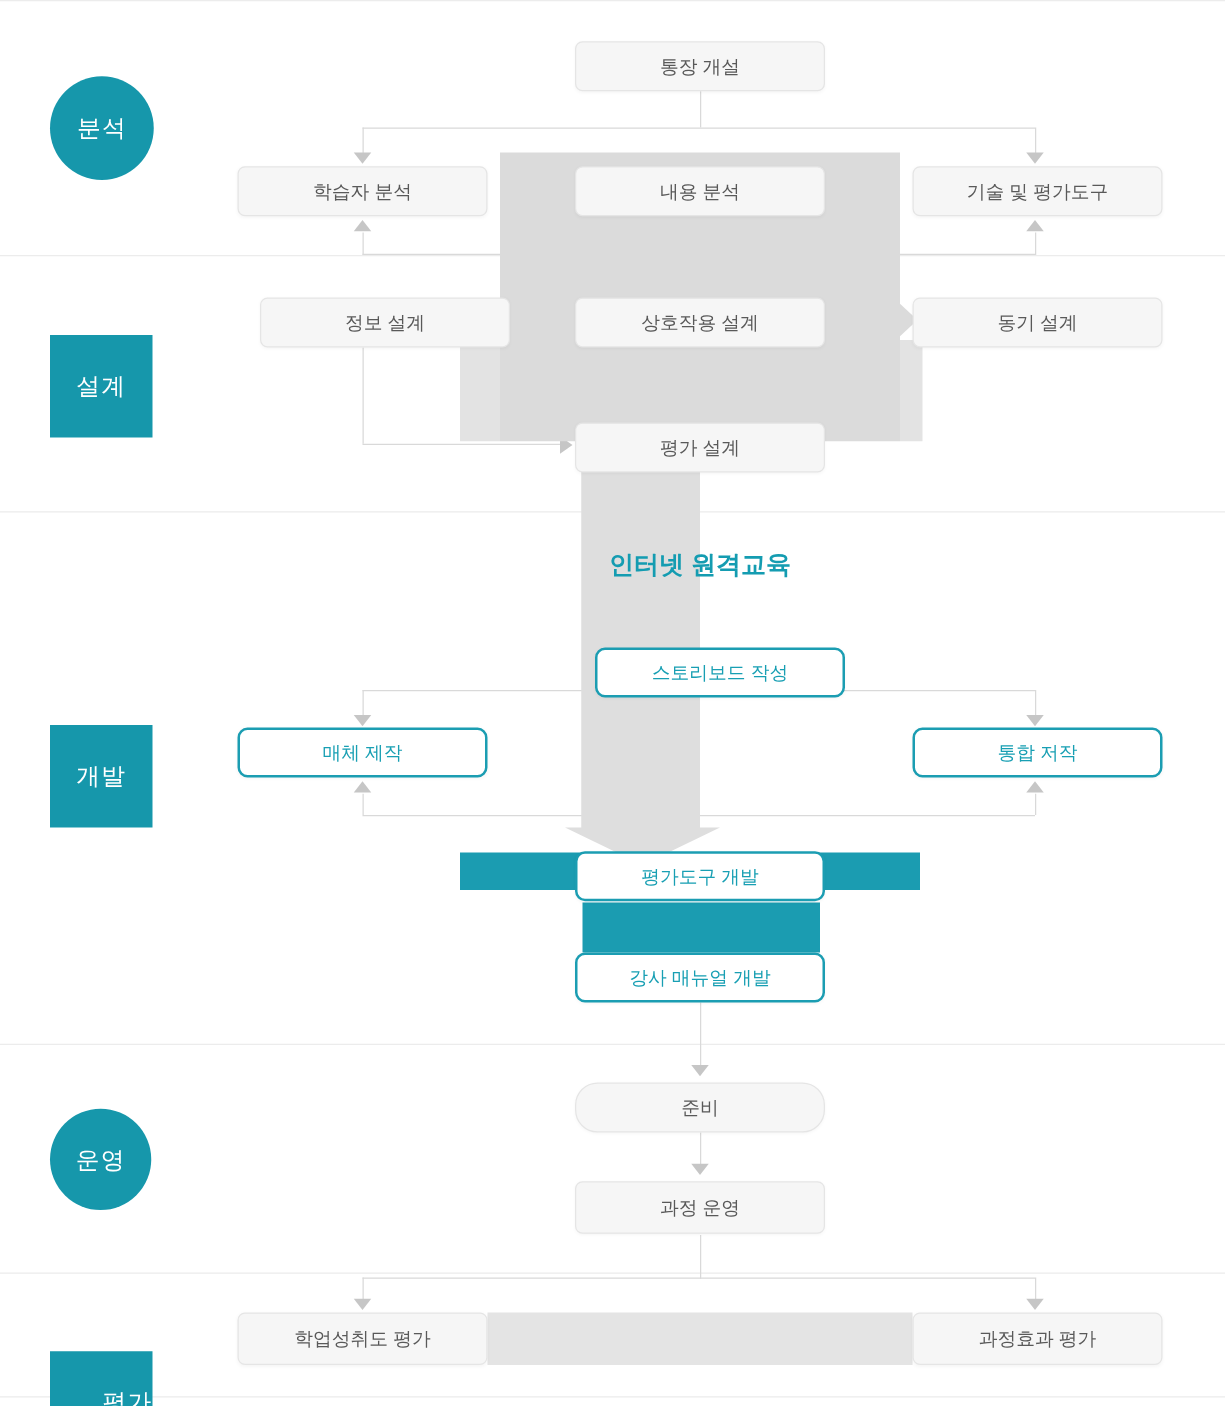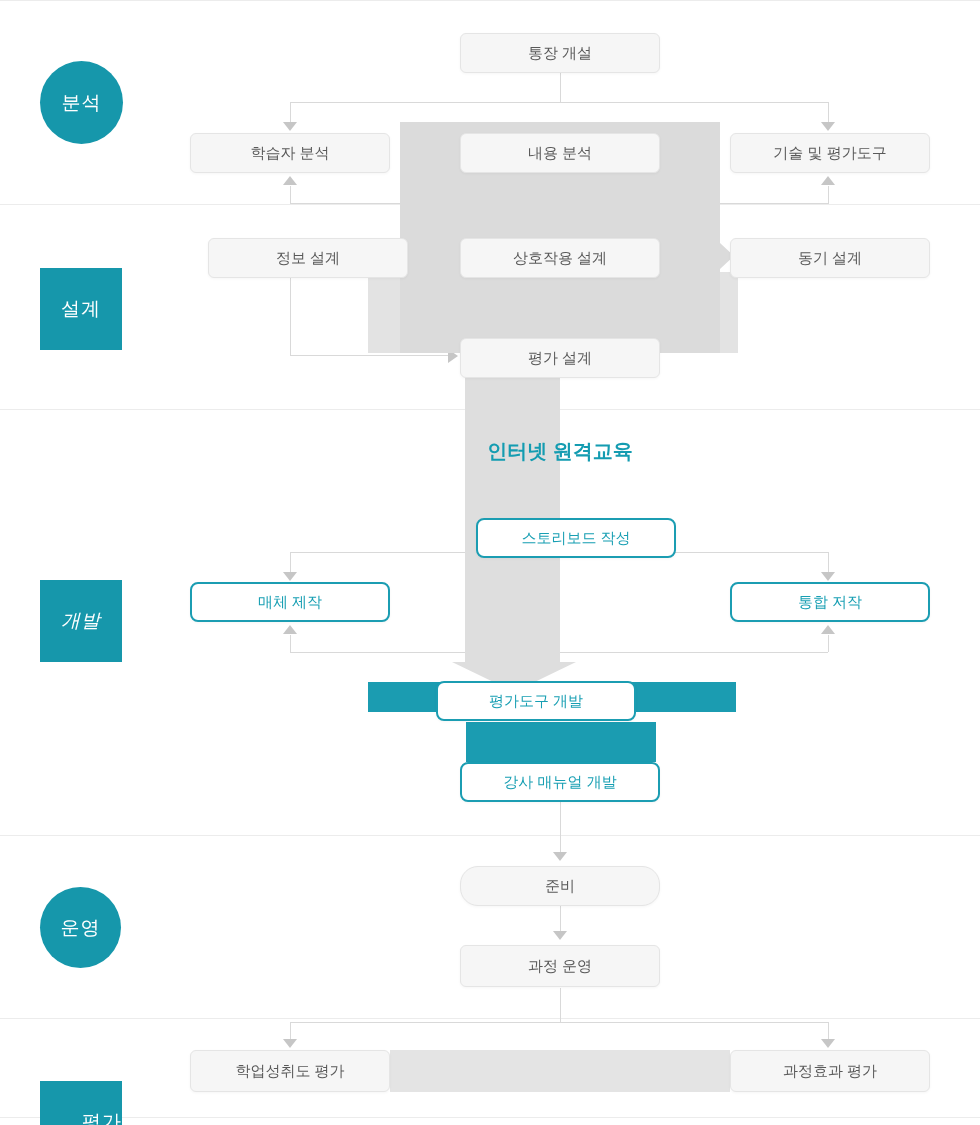--- a/index.html
+++ b/index.html
@@ -108,21 +108,21 @@
 
   <div class="tealbar" style="left:368px;top:682px;width:368px;height:30px;"></div>
   <div class="tealbar" style="left:466px;top:722px;width:190px;height:40px;"></div>
 
   <div class="badge circle" style="left:40px;top:61px;width:83px;height:83px;">
       <span>분석</span>
     </div>
   <div class="badge" style="left:40px;top:268px;width:82px;height:82px;">
       <span>설계</span>
     </div>
-  <div class="badge" style="left:40px;top:580px;width:82px;height:82px;font-style:italic;">
+  <div class="badge" style="left:40px;top:580px;width:82px;height:82px;">
       <span>개발</span>
     </div>
   <div class="badge circle" style="left:40px;top:887px;width:81px;height:81px;">
       <span>운영</span>
     </div>
   <div class="badge" style="left:40px;top:1081px;width:82px;height:82px;justify-content:flex-end;">
       <span>평가</span>
     </div>
 
   <div class="box" style="left:460px;top:33px;">
@@ -159,21 +159,21 @@
       <span>스토리보드 작성</span>
     </div>
 
   <div class="box tealbox" style="left:190px;top:582px;">
       <span>매체 제작</span>
     </div>
   <div class="box tealbox" style="left:730px;top:582px;align-items:center;">
       <span>통합 저작</span>
     </div>
 
-  <div class="box tealbox" style="left:436px;top:681px;">
+  <div class="box tealbox" style="left:460px;top:681px;">
       <span>평가도구 개발</span>
     </div>
   <div class="box tealbox" style="left:460px;top:762px;">
       <span>강사 매뉴얼 개발</span>
     </div>
 
   <div class="box" style="left:460px;top:866px;border-radius:18px;">
       <span>준비</span>
     </div>
   <div class="box" style="left:460px;top:945px;height:42px;">

